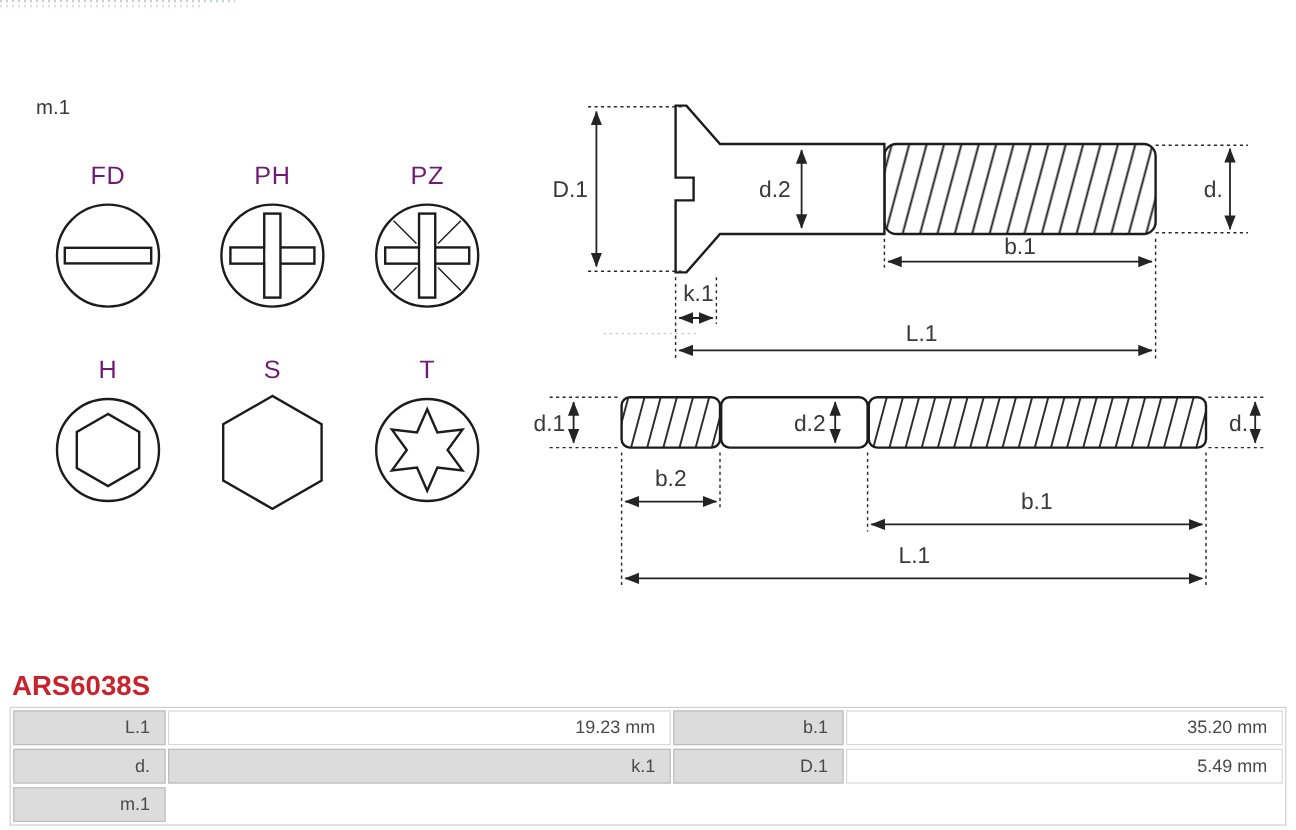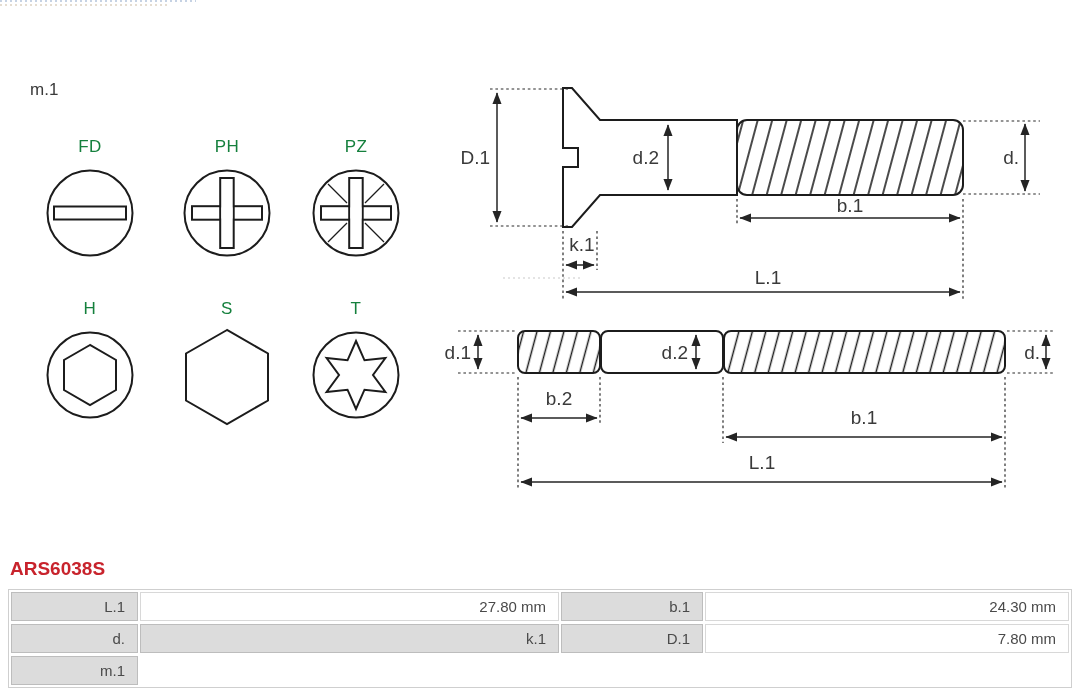--- a/index.html
+++ b/index.html
@@ -10,34 +10,34 @@
   .logo-strip{position:absolute;left:0;top:0;width:196px;height:9px;
     background:
       repeating-linear-gradient(90deg, rgba(140,165,200,.5) 0 2px, rgba(0,0,0,0) 2px 5px) 0 0 / 196px 2px no-repeat,
       repeating-linear-gradient(90deg, rgba(190,170,140,.4) 0 2px, rgba(0,0,0,0) 2px 5px) 0 4px / 170px 2px no-repeat;
   }
 
   .m1-label{position:absolute;left:30px;top:80px;font-size:17px;color:#3a3a3a;}
 
   
   .icon-block{position:absolute;width:100px;text-align:center;}
-  .icon-block .cap{font-size:17px;line-height:19px;color:#15803d;letter-spacing:.5px;}
+  .icon-block .cap{font-size:21px;line-height:19px;color:#701a75;letter-spacing:.5px;}
   .icon-block svg{display:block;margin:9px auto 0 auto;}
 
   .svg-abs{position:absolute;}
 
   svg .outline{fill:#ffffff;stroke:#1c1c1c;stroke-width:2;}
   svg .thin{fill:none;stroke:#1c1c1c;stroke-width:1.2;}
   svg .dot{fill:none;stroke:#2a2a2a;stroke-width:1.2;stroke-dasharray:2.6 2.8;}
   svg .dim{fill:none;stroke:#242424;stroke-width:1.5;}
   svg .faint{fill:none;stroke:#c9c9c9;stroke-width:1;stroke-dasharray:2 3;}
   svg text{font-family:"Liberation Sans", sans-serif;font-size:19px;fill:#3a3a3a;}
 
   
-  .part-number{position:absolute;left:10px;top:558px;font-size:19px;font-weight:bold;color:#c8232c;}
+  .part-number{position:absolute;left:10px;top:558px;font-size:23px;font-weight:bold;color:#c8232c;}
 
   
   .spec-table{position:absolute;left:8px;top:589px;width:1058px;border:1px solid #cfcfcf;background:#ffffff;
     padding:2px;display:grid;grid-template-columns:127px 419px 142px 1fr;gap:3px 2px;font-size:15px;color:#4a4a4a;}
   .spec-table .cell{height:27px;line-height:27px;text-align:right;padding-right:12px;}
   .spec-table .lbl{background:#dcdcdc;border:1px solid #bdbdbd;}
   .spec-table .val{background:#ffffff;border:1px solid #d8d8d8;}
 </style>
 </head>
 <body>
@@ -178,25 +178,25 @@
     <text x="1040" y="359" text-anchor="end">d.</text>
     <text x="559" y="405" text-anchor="middle">b.2</text>
     <text x="864" y="424" text-anchor="middle">b.1</text>
     <text x="762" y="469" text-anchor="middle">L.1</text>
   </svg>
 
   <div class="part-number">ARS6038S</div>
 
   <div class="spec-table">
     <div class="cell lbl">L.1</div>
-    <div class="cell val">27.80 mm</div>
+    <div class="cell val">19.23 mm</div>
     <div class="cell lbl">b.1</div>
-    <div class="cell val">24.30 mm</div>
+    <div class="cell val">35.20 mm</div>
 
     <div class="cell lbl">d.</div>
     <div class="cell lbl">k.1</div>
 
     <div class="cell lbl">D.1</div>
-    <div class="cell val">7.80 mm</div>
+    <div class="cell val">5.49 mm</div>
     <div class="cell lbl">m.1</div>
   </div>
 
 </div>
 
 </body></html>

